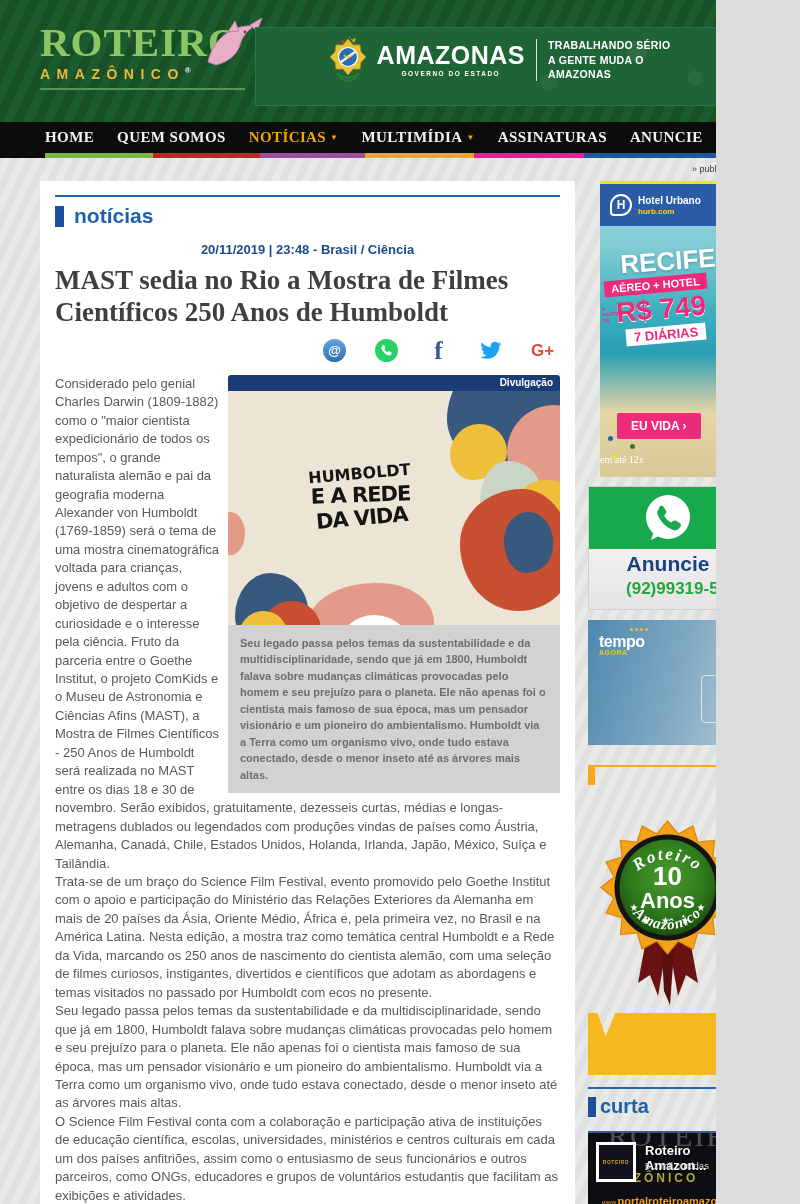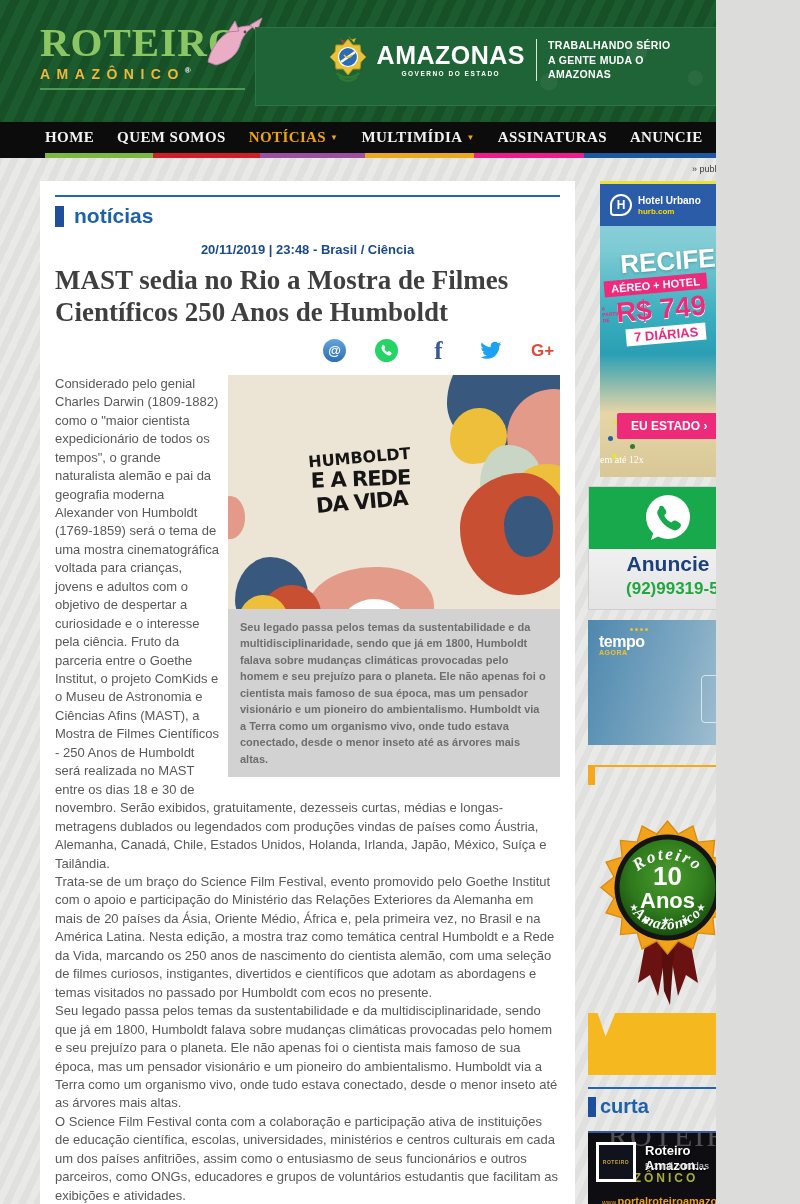--- a/index.html
+++ b/index.html
@@ -292,20 +292,23 @@
         <span class="share-ic">
           <svg width="24" height="20" viewBox="0 0 24 20">
             <path d="M23.4 2.4c-.8.4-1.7.6-2.6.8A4.5 4.5 0 0 0 22.8.7c-.9.5-1.9.9-2.9 1.1A4.5 4.5 0 0 0 12.1 5c0 .4 0 .7.1 1A12.8 12.8 0 0 1 3 1.2 4.5 4.5 0 0 0 4.4 7.2c-.7 0-1.4-.2-2-.6v.1c0 2.2 1.5 4 3.6 4.4-.7.2-1.4.2-2 .1a4.5 4.5 0 0 0 4.2 3.1A9 9 0 0 1 1.5 16.2a12.7 12.7 0 0 0 6.9 2c8.3 0 12.8-6.9 12.8-12.8v-.6c.9-.6 1.6-1.4 2.2-2.4z" fill="#1da1f2"></path>
           </svg>
         </span>
         <span class="share-ic ic-gp">G+</span>
       </div>
 
       <div class="article-body">
         <figure class="figure">
+          <div class="fig-bar">
+            <span>Divulgação</span>
+          </div>
           <div class="poster">
             <div class="blob" style="right:-8%;top:-14%;width:42%;height:48%;background:#39587e;border-radius:38% 62% 55% 45%/55% 42% 58% 45%;"></div>
             <div class="blob" style="right:-10%;top:6%;width:26%;height:42%;background:#e39a88;border-radius:55% 45% 42% 58%/48% 55% 45% 52%;"></div>
             <div class="blob" style="right:16%;top:14%;width:17%;height:24%;background:#eebf3a;border-radius:52% 48% 60% 40%/55% 50% 50% 45%;"></div>
             <div class="blob" style="right:6%;top:30%;width:18%;height:28%;background:#c9d6c6;border-radius:45% 55% 50% 50%/60% 42% 58% 40%;"></div>
             <div class="blob" style="right:-6%;top:38%;width:20%;height:24%;background:#eebf3a;border-radius:50% 50% 45% 55%/52% 48% 55% 45%;"></div>
             <div class="blob" style="right:-4%;top:42%;width:34%;height:52%;background:#c94f32;border-radius:55% 45% 48% 52%/45% 58% 42% 55%;"></div>
             <div class="blob" style="right:2%;top:52%;width:15%;height:26%;background:#39587e;border-radius:50% 50% 55% 45%/48% 52% 45% 55%;"></div>
             <div class="blob" style="left:24%;bottom:-12%;width:38%;height:30%;background:#e39a88;border-radius:55% 45% 50% 50%/62% 58% 38% 42%;"></div>
             <div class="blob" style="left:2%;bottom:-10%;width:22%;height:32%;background:#39587e;border-radius:48% 52% 55% 45%/58% 50% 50% 42%;"></div>
@@ -345,21 +348,21 @@
         <span class="umb" style="left:8px;bottom:36px;background:#2a5ca8;"></span>
         <span class="umb" style="left:30px;bottom:28px;background:#2f7a33;"></span>
         <span class="umb" style="left:12px;bottom:18px;background:#e8e23a;"></span>
         <div class="hotel-dest">RECIFE</div>
         <div class="hotel-deal">AÉREO + HOTEL</div>
         <div class="hotel-price-wrap">
           <span class="hotel-pref">A PARTIR DE</span>
           <span class="hotel-price">R$ 749</span>
         </div>
         <div class="hotel-nights">7 DIÁRIAS</div>
-        <div class="hotel-cta">EU ESTADO ›</div>
+        <div class="hotel-cta">EU VIDA ›</div>
         <div class="hotel-inst">em até 12x</div>
       </div>
 
       <div class="wa-widget">
         <div class="wa-top">
           <svg width="54" height="54" viewBox="0 0 54 54">
             <circle cx="27" cy="26" r="22" fill="#fff"></circle>
             <path d="M10 49 L14 37 L22 43 Z" fill="#fff"></path>
             <path d="M18.5 15.5c1.1-1.1 3.3-.9 4.2.4l2.2 3.7c.7 1.1.5 2.6-.4 3.5l-1.3 1.3c1.3 2.9 4.2 5.8 7.1 7.1l1.3-1.3c.9-.9 2.4-1.1 3.5-.4l3.7 2.2c1.3.9 1.5 3.1.4 4.2l-1.8 1.8c-1.3 1.3-3.5 1.8-5.3 1.1-7.1-2.7-12.8-8.4-15.5-15.5-.7-1.8-.2-4 1.1-5.3z" fill="#18a94d"></path>
           </svg>

